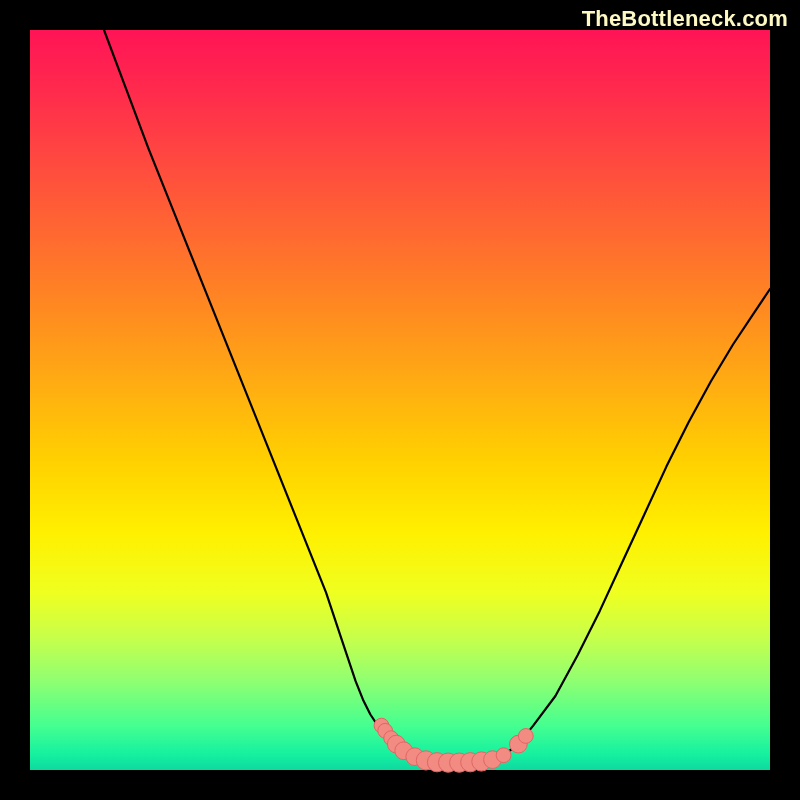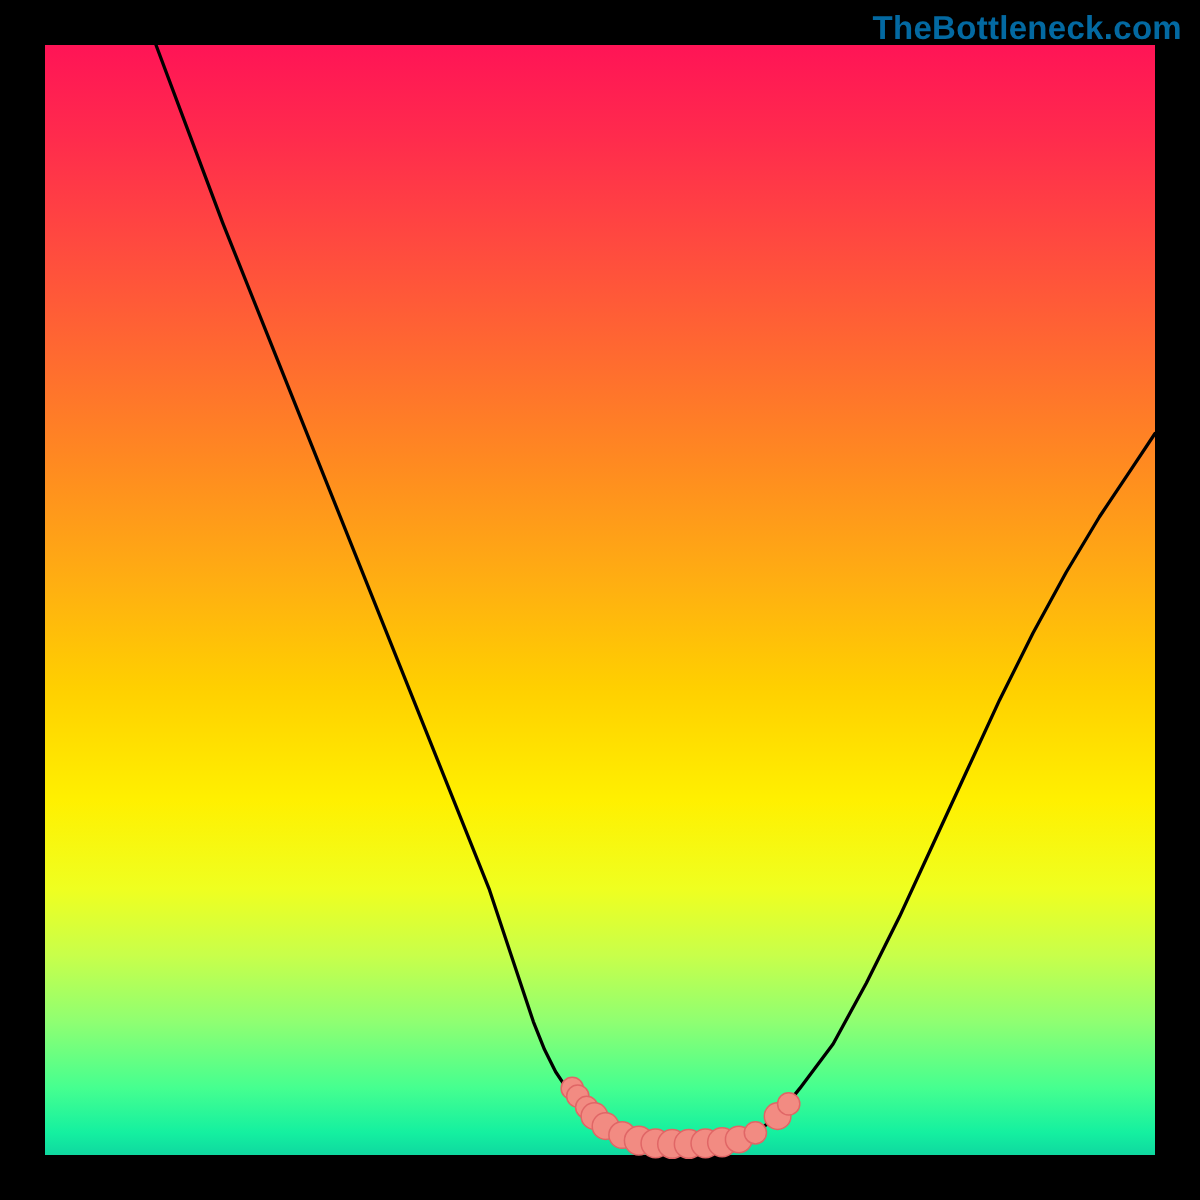--- a/index.html
+++ b/index.html
@@ -40,21 +40,21 @@
       #8fff72 88%,
       #45ff90 94%,
       #14f0a0 98%,
       #0fd8a0 100%
     );
   }
   .watermark {
     position: absolute;
     top: 6px;
     right: 12px;
-    color: #0369a1;
+    color: #fef9c3;
     font-size: 22px;
     font-weight: 600;
     letter-spacing: 0.2px;
   }
   svg.curve {
     position: absolute;
     top: 0;
     left: 0;
     width: 740px;
     height: 740px;

